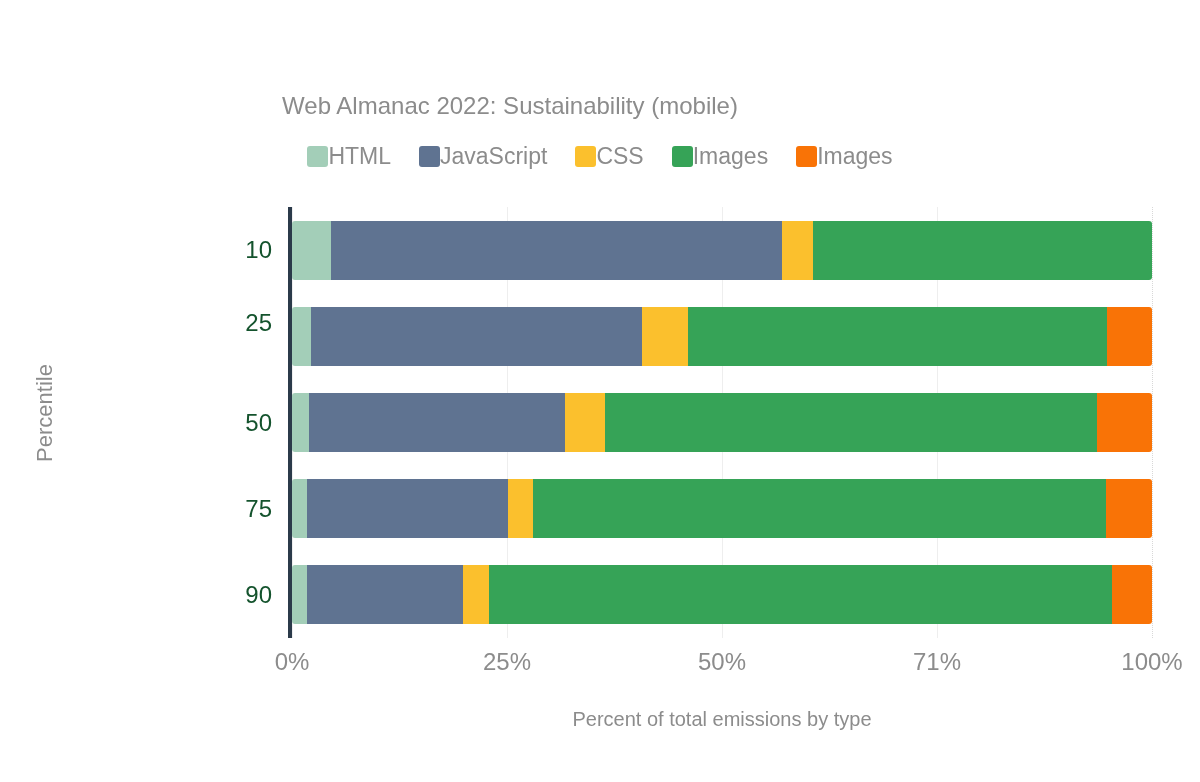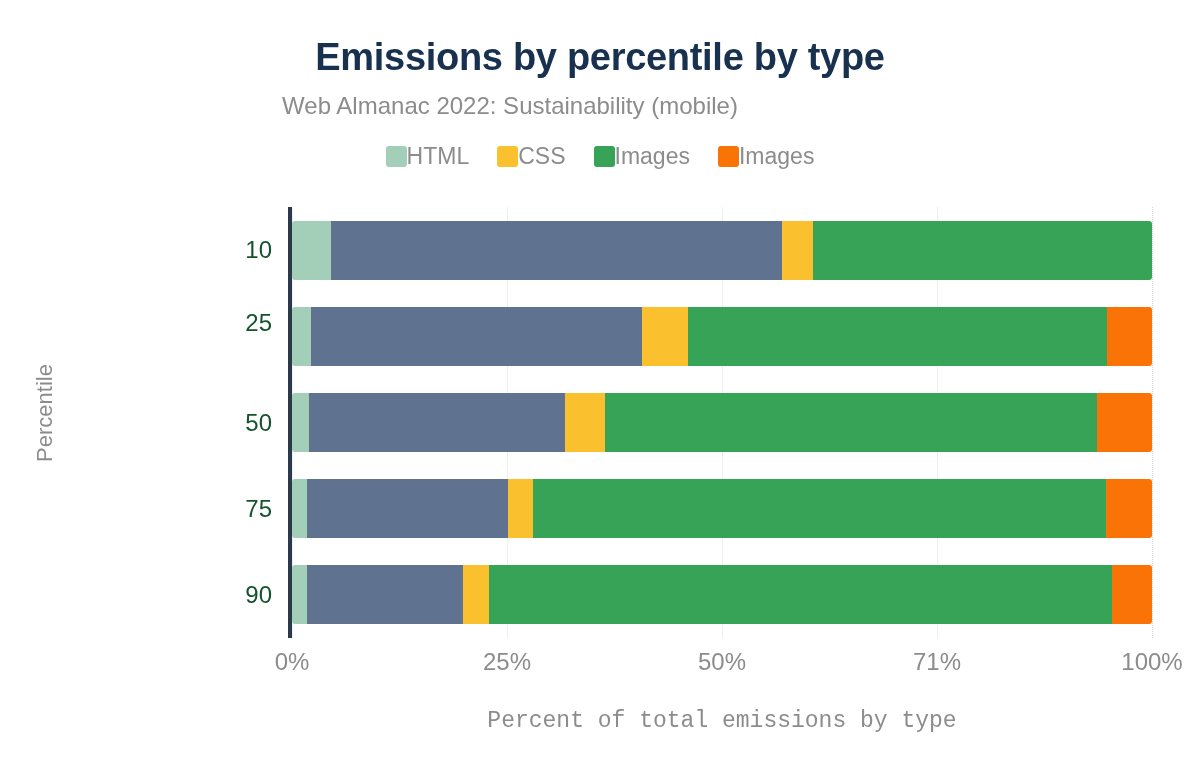--- a/index.html
+++ b/index.html
@@ -160,51 +160,53 @@
     white-space: nowrap;
   }
 
   
   .x-axis-title {
     position: absolute;
     left: 292px;
     top: 708px;
     width: 860px;
     text-align: center;
-    font-size: 23px;
-    color: #8c8c8c;
-    white-space: nowrap;
-    font-family: Liberation Mono, monospace;
+    font-size: 20px;
+    color: #8c8c8c;
+    white-space: nowrap;
   }
   .y-axis-title {
     position: absolute;
     left: -25px;
     top: 400px;
     width: 140px;
     text-align: center;
     font-size: 22px;
     color: #8c8c8c;
     transform: rotate(-90deg);
     transform-origin: center center;
     white-space: nowrap;
   }
 </style>
 </head>
 <body>
 
 <div id="chart-root">
 
-  <div class="chart-title">Emissions by percentile by type</div>
 
   <div class="chart-subtitle">Web Almanac 2022: Sustainability (mobile)</div>
 
   <div class="legend" id="legend">
       <div class="legend-item">
         <span class="legend-swatch" style="background: rgb(163, 206, 184);"></span>
         <span class="legend-label">HTML</span>
+      </div>
+      <div class="legend-item">
+        <span class="legend-swatch" style="background: rgb(95, 115, 145);"></span>
+        <span class="legend-label">JavaScript</span>
       </div>
       <div class="legend-item">
         <span class="legend-swatch" style="background: rgb(251, 192, 45);"></span>
         <span class="legend-label">CSS</span>
       </div>
       <div class="legend-item">
         <span class="legend-swatch" style="background: rgb(54, 163, 87);"></span>
         <span class="legend-label">Images</span>
       </div>
       <div class="legend-item">

